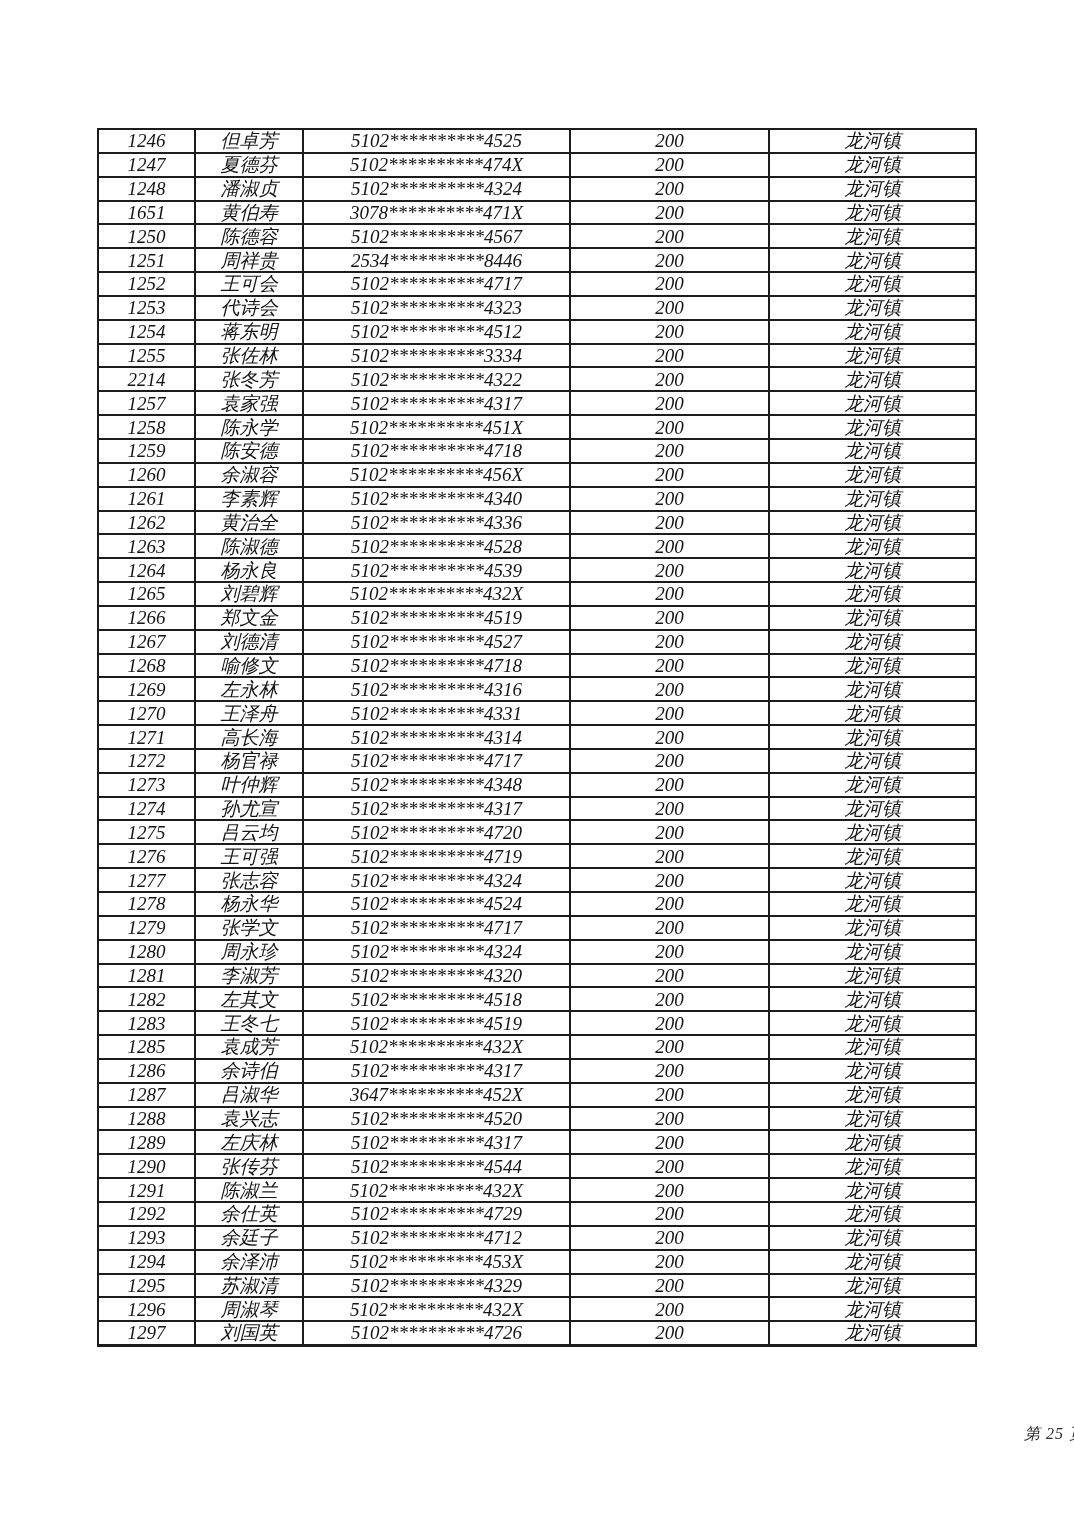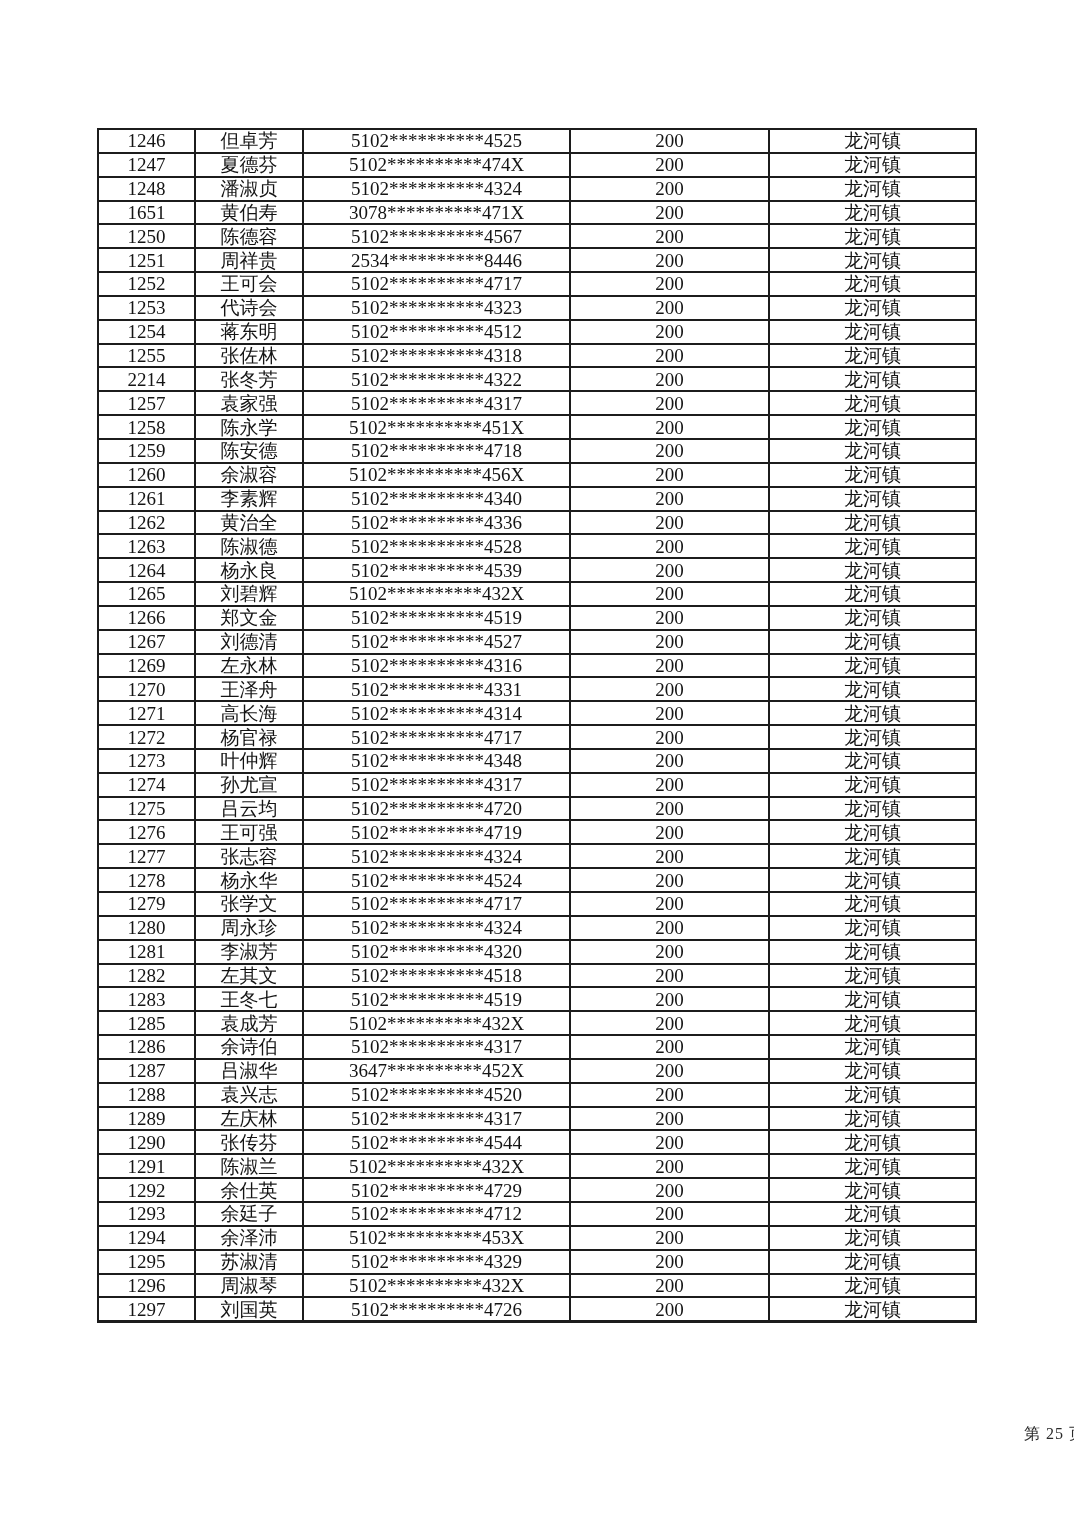--- a/index.html
+++ b/index.html
@@ -8,20 +8,21 @@
     background: #ffffff;
   }
   .page {
     position: relative;
     width: 1074px;
     height: 1520px;
     background: #ffffff;
     font-family: "Liberation Serif", serif;
     color: #141414;
     overflow: hidden;
+    font-style: italic;
   }
   table.roster {
     position: absolute;
     left: 97px;
     top: 128px;
     width: 878px;
     border-collapse: collapse;
     table-layout: fixed;
     border: 2px solid #1c1c1c;
     border-bottom-width: 3px;
@@ -124,21 +125,21 @@
         <tr>
           <td>1254</td>
           <td>蒋东明</td>
           <td>5102**********4512</td>
           <td>200</td>
           <td>龙河镇</td>
         </tr>
         <tr>
           <td>1255</td>
           <td>张佐林</td>
-          <td>5102**********4318</td>
+          <td>5102**********3334</td>
           <td>200</td>
           <td>龙河镇</td>
         </tr>
         <tr>
           <td>2214</td>
           <td>张冬芳</td>
           <td>5102**********4322</td>
           <td>200</td>
           <td>龙河镇</td>
         </tr>
@@ -209,20 +210,27 @@
           <td>1266</td>
           <td>郑文金</td>
           <td>5102**********4519</td>
           <td>200</td>
           <td>龙河镇</td>
         </tr>
         <tr>
           <td>1267</td>
           <td>刘德清</td>
           <td>5102**********4527</td>
+          <td>200</td>
+          <td>龙河镇</td>
+        </tr>
+        <tr>
+          <td>1268</td>
+          <td>喻修文</td>
+          <td>5102**********4718</td>
           <td>200</td>
           <td>龙河镇</td>
         </tr>
         <tr>
           <td>1269</td>
           <td>左永林</td>
           <td>5102**********4316</td>
           <td>200</td>
           <td>龙河镇</td>
         </tr>

